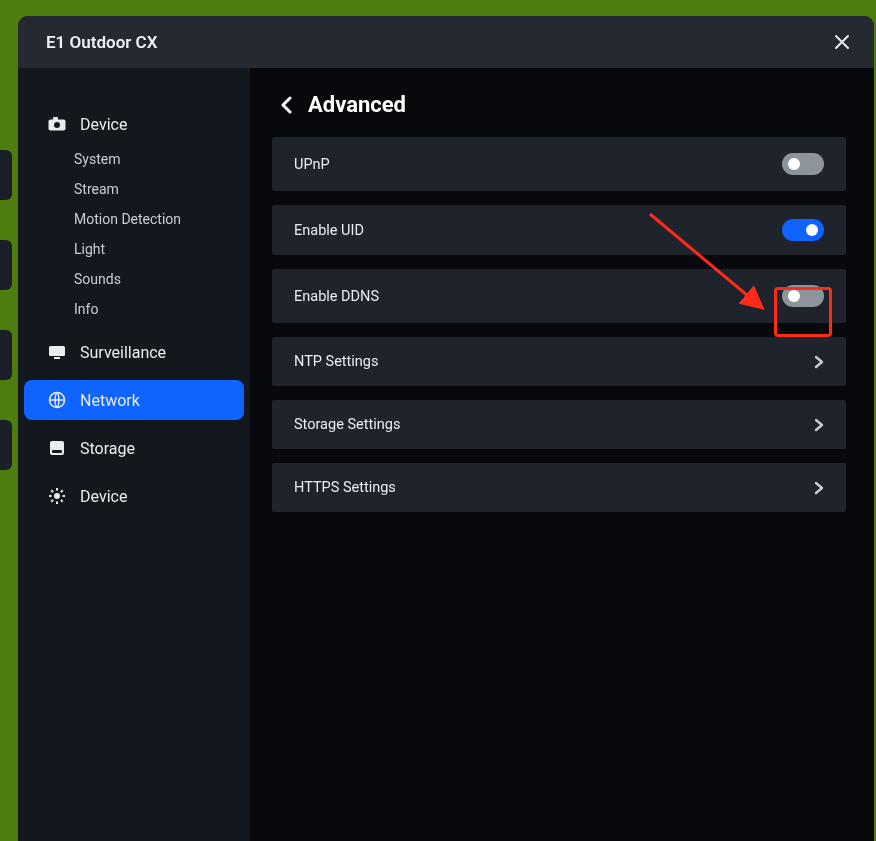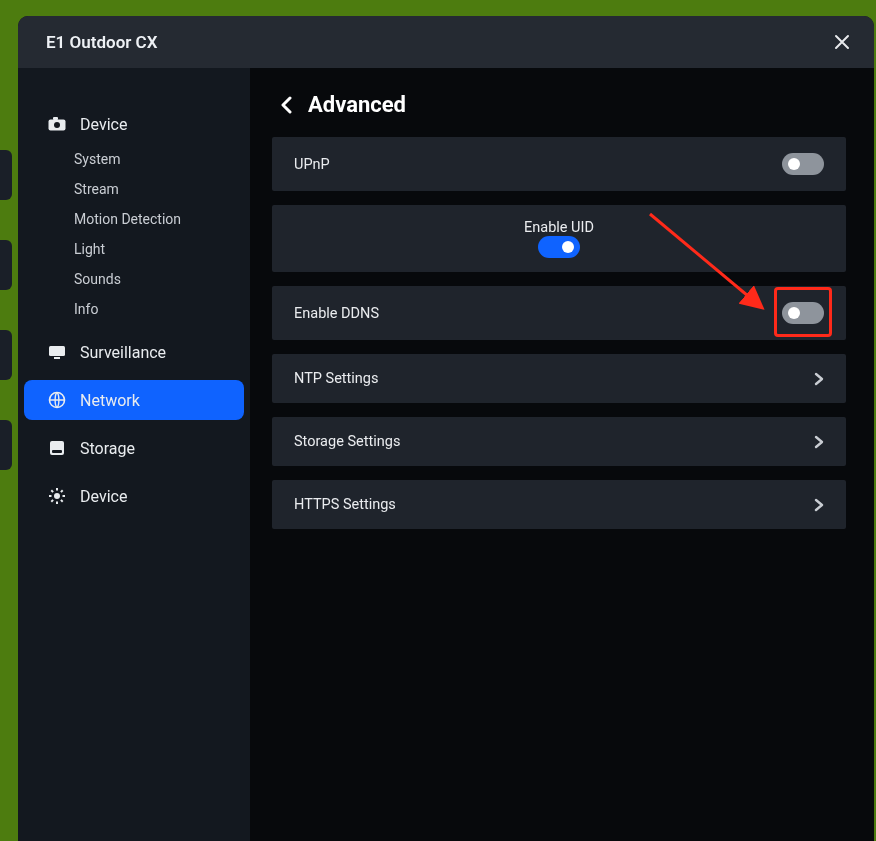--- a/index.html
+++ b/index.html
@@ -35,21 +35,21 @@
   .nav-spacer { height:8px; }
 
   .page-header { display:flex; align-items:center; gap:10px; margin:0 0 20px 4px; }
   .back-chevron { width:22px; height:22px; display:flex; align-items:center; justify-content:center; color:#fff; cursor:pointer; }
   .page-title { color:#fff; font-size:22px; font-weight:700; }
 
   .card {
     background:#1f242c; border-radius:2px; margin-bottom:14px;
     padding:16px 22px; display:flex; align-items:center; justify-content:space-between;
   }
-  .card.tall { padding:14px 28px;flex-direction:column; }
+  .card.tall { padding:14px 22px; }
   .card-left { display:flex; flex-direction:column; gap:6px; min-width:0; }
   .card-title { color:#eaecef; font-size:14.5px; }
   .card-sub { color:#8a8f97; font-size:13px; }
   .card-right { display:flex; align-items:center; }
   .chevron-right { color:#c9cdd3; }
 
   .toggle { width:42px; height:22px; border-radius:11px; position:relative; cursor:pointer; }
   .toggle .knob { position:absolute; width:12px; height:12px; border-radius:50%; top:5px; background:#fff; }
   .toggle.off { background:#8e949c; }
   .toggle.off .knob { left:6px; }

